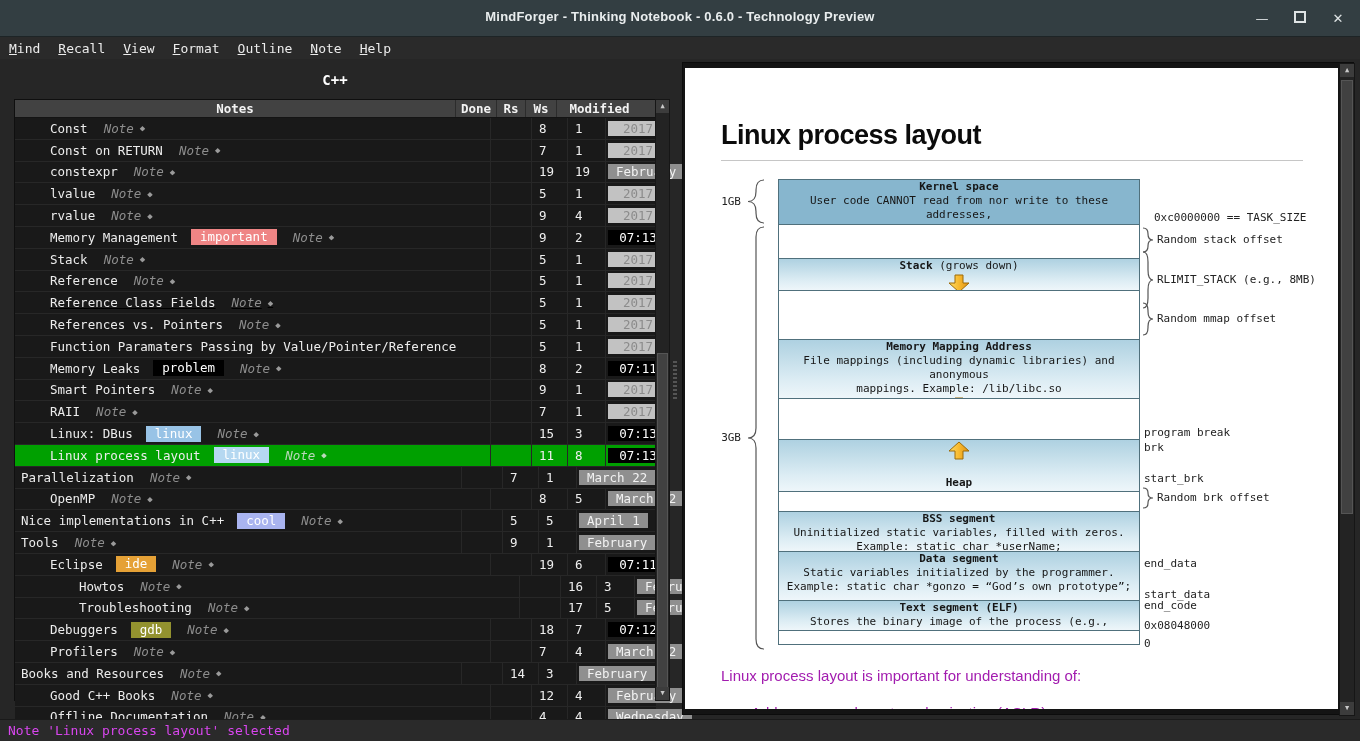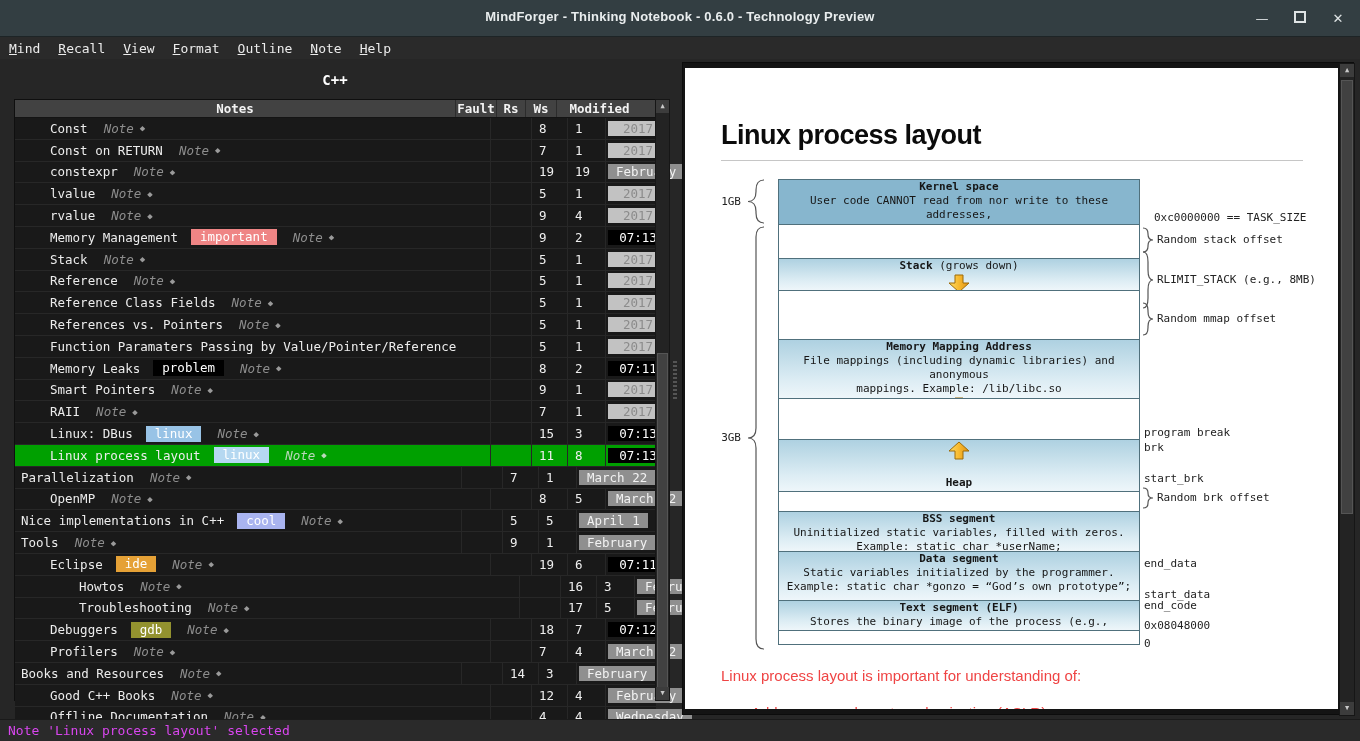--- a/index.html
+++ b/index.html
@@ -52,21 +52,21 @@
   .doc-scroll{left:656px;top:0;width:14px;height:651px;}
   
   .splitter{position:absolute;left:673px;top:300px;width:6px;height:40px;
         background-image:repeating-linear-gradient(#262626 0 2px,#555 2px 4px);width:4px;}
   
   .right-frame{position:absolute;left:682px;top:3px;width:670px;height:651px;background:#141414;border:1px solid #0c0c0c;}
   .page{position:absolute;left:2px;top:5px;width:653px;height:641px;background:#ffffff;overflow:hidden;}
   .doc-h1{position:absolute;left:36px;top:52px;margin:0;color:#0b0b0b;
         font:bold 27px "Liberation Sans",sans-serif;letter-spacing:-.5px;}
   .doc-hr{position:absolute;left:36px;top:92px;width:582px;height:1px;background:#c6c6c6;}
-  .doc-p{position:absolute;left:36px;color:#ef4444;font:15px "Liberation Sans",sans-serif;margin:0;}
+  .doc-p{position:absolute;left:36px;color:#a21caf;font:15px "Liberation Sans",sans-serif;margin:0;}
   
   .dbox{position:absolute;left:93px;width:362px;box-sizing:border-box;border:1px solid #50707c;
         text-align:center;color:#161616;font:11px "DejaVu Sans Mono",monospace;line-height:14px;overflow:hidden;}
   .dbox.gap{background:#fff;}
   .dbox.solid{background:#87b6ce;}
   .dbox.seg{background:linear-gradient(180deg,#aed1e1 0%,#ddedf4 70%,#eef6fa 100%);}
   .dbox b{font-weight:bold;}
   .dlab{position:absolute;color:#222;font:11px "DejaVu Sans Mono",monospace;line-height:14px;white-space:nowrap;}
   .size-lab{position:absolute;color:#222;font:11px "DejaVu Sans Mono",monospace;width:34px;text-align:right;}
   .brace{position:absolute;}
@@ -96,21 +96,21 @@
       <span class="menu-item"><u>H</u>elp</span>
     </div>
 
   <div class="main">
 
     <div class="panel-title">C++</div>
 
     <div class="table">
       <div class="thead" id="thead">
           <div class="th" style="width: 440px; flex: 0 0 auto;">Notes</div>
-          <div class="th" style="width: 40px;">Fault</div>
+          <div class="th" style="width: 40px;">Done</div>
           <div class="th" style="width: 28px;">Rs</div>
           <div class="th" style="width: 30px;">Ws</div>
           <div class="th" style="width: 85px; border-right: none;">Modified</div>
         </div>
       <div id="rows">
           <div class="trow">
             <div class="c notes" style="padding-left: 35px;">
               <span class="row-label">Const</span>
               <span class="note-word">Note</span>
               <span class="diam">◆</span>
@@ -208,21 +208,21 @@
               <span class="diam">◆</span>
             </div>
             <div class="c done"></div>
             <div class="c rs">5</div>
             <div class="c ws">1</div>
             <div class="c mod">
               <span class="mod-badge year">2017</span>
             </div>
           </div>
           <div class="trow">
-            <div class="c notes" style="padding-left: 35px;">
+            <div class="c notes" style="padding-left: 35px; text-decoration: underline;">
               <span class="row-label">Reference Class Fields</span>
               <span class="note-word">Note</span>
               <span class="diam">◆</span>
             </div>
             <div class="c done"></div>
             <div class="c rs">5</div>
             <div class="c ws">1</div>
             <div class="c mod">
               <span class="mod-badge year">2017</span>
             </div>

